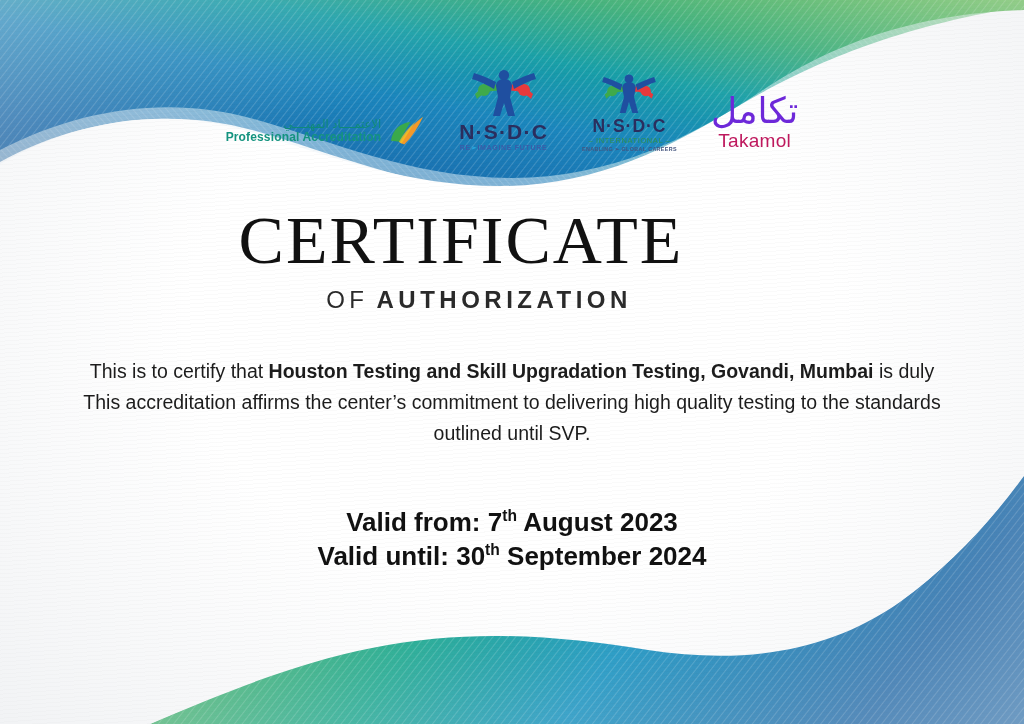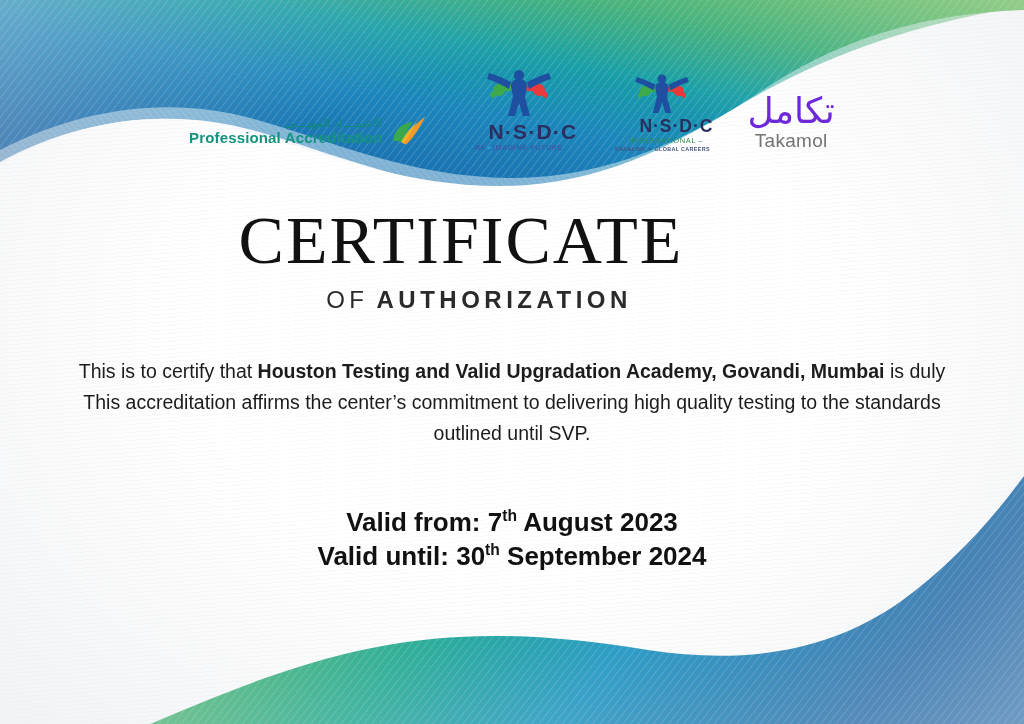--- a/index.html
+++ b/index.html
@@ -72,42 +72,41 @@
   .accred-ar {
     font-family: "DejaVu Sans", sans-serif;
     font-size: 11.5px;
     color: #0f8a78;
     letter-spacing: 0.5px;
     direction: rtl;
     white-space: nowrap;
   }
   .accred-en {
     font-family: "Liberation Sans", sans-serif;
-    font-size: 15px;
+    font-size: 12px;
     font-weight: bold;
     color: #14937f;
     letter-spacing: 0.15px;
     white-space: nowrap;
     margin-top: 1px;
   }
   .accred-mark { width: 36px; height: 34px; }
 
   
   .logo-nsdc { text-align: center; }
   .nsdc-figure { width: 74px; height: 52px; margin: 0 auto; display: block; }
   .nsdc-word {
     font-family: "Liberation Sans", sans-serif;
     font-size: 21px;
     font-weight: bold;
     color: #2b2e5e;
     letter-spacing: 1.2px;
     line-height: 1;
     margin-top: 1px;
     white-space: nowrap;
-    margin-left: 28px;
   }
   .nsdc-tag {
     font-family: "Liberation Sans", sans-serif;
     font-size: 7px;
     font-weight: bold;
     color: #3a5ca8;
     letter-spacing: 0.7px;
     margin-top: 2px;
     white-space: nowrap;
   }
@@ -140,21 +139,21 @@
     font-family: "DejaVu Sans", sans-serif;
     font-size: 36px;
     color: #6d28d9;
     line-height: 1;
     direction: rtl;
     white-space: nowrap;
   }
   .takamol-en {
     font-family: "Liberation Sans", sans-serif;
     font-size: 19px;
-    color: #737373;
+    color: #be185d;
     letter-spacing: 0.3px;
     line-height: 1;
     margin-top: 2px;
   }
 
   
   .title-block {
     position: absolute;
     top: 206px;
     left: 0;
@@ -389,21 +388,21 @@
   </div>
 
   <div class="title-block">
     <h1 class="cert-title">CERTIFICATE</h1>
     <div class="cert-subtitle">
       <span class="sub-of">OF</span><span class="sub-auth">AUTHORIZATION</span>
     </div>
   </div>
 
   <div class="body-block">
-    <p class="body-line"><span>This is to certify that </span><b>Houston Testing and Valid Upgradation Academy, Govandi, Mumbai</b><span> is duly</span></p>
+    <p class="body-line"><span>This is to certify that </span><b>Houston Testing and Skill Upgradation Testing, Govandi, Mumbai</b><span> is duly</span></p>
     <p class="body-line">This accreditation affirms the center’s commitment to delivering high quality testing to the standards</p>
     <p class="body-line">outlined until SVP.</p>
   </div>
 
   <div class="validity-block">
     <p class="validity-line"><span>Valid from:</span>
       <span>7</span><sup>th</sup><span> August 2023</span></p>
     <p class="validity-line"><span>Valid until:</span>
       <span>30</span><sup>th</sup><span> September 2024</span></p>
   </div>

